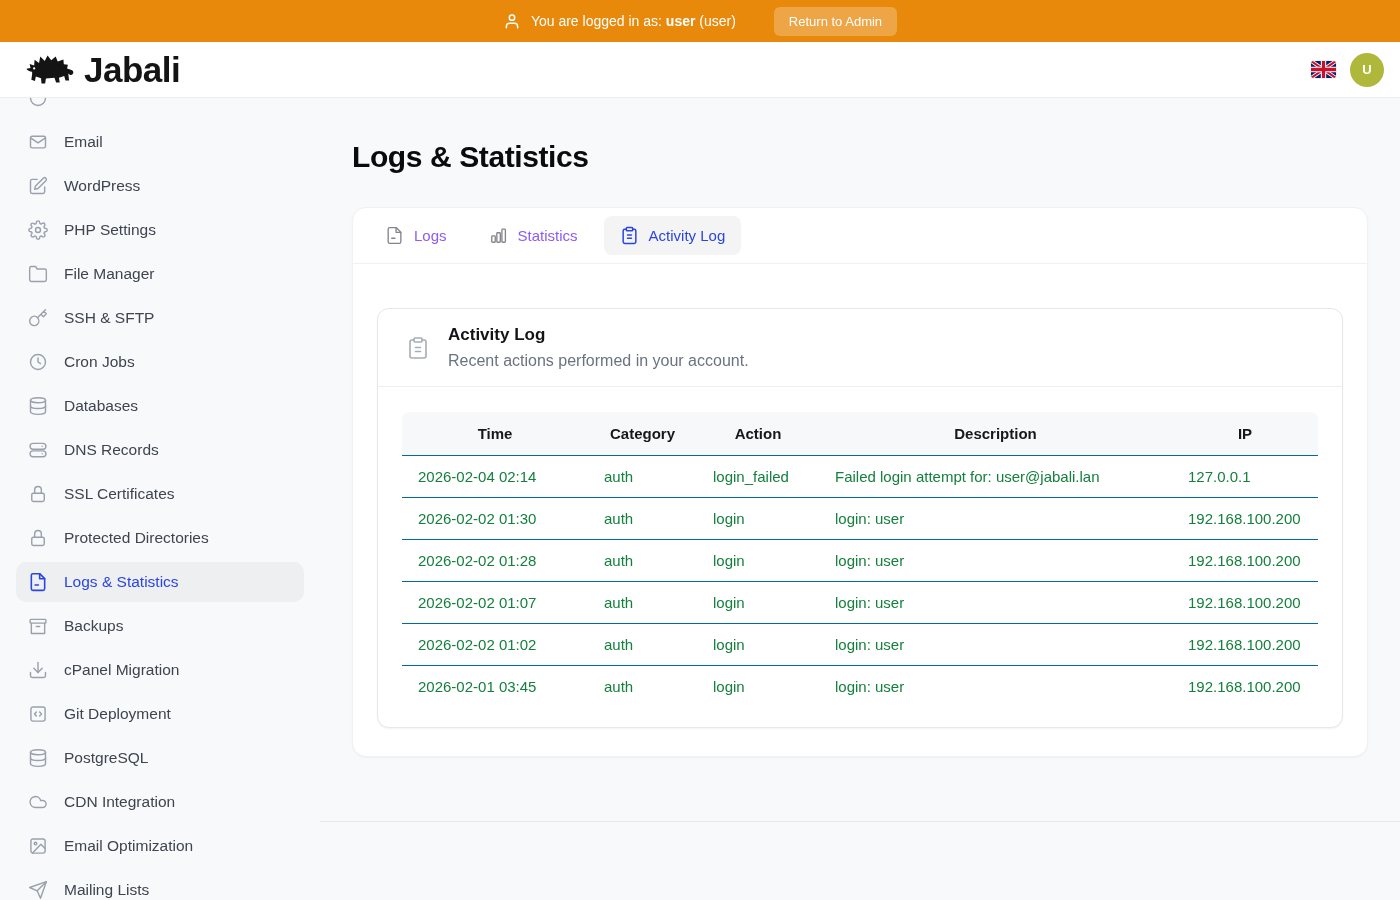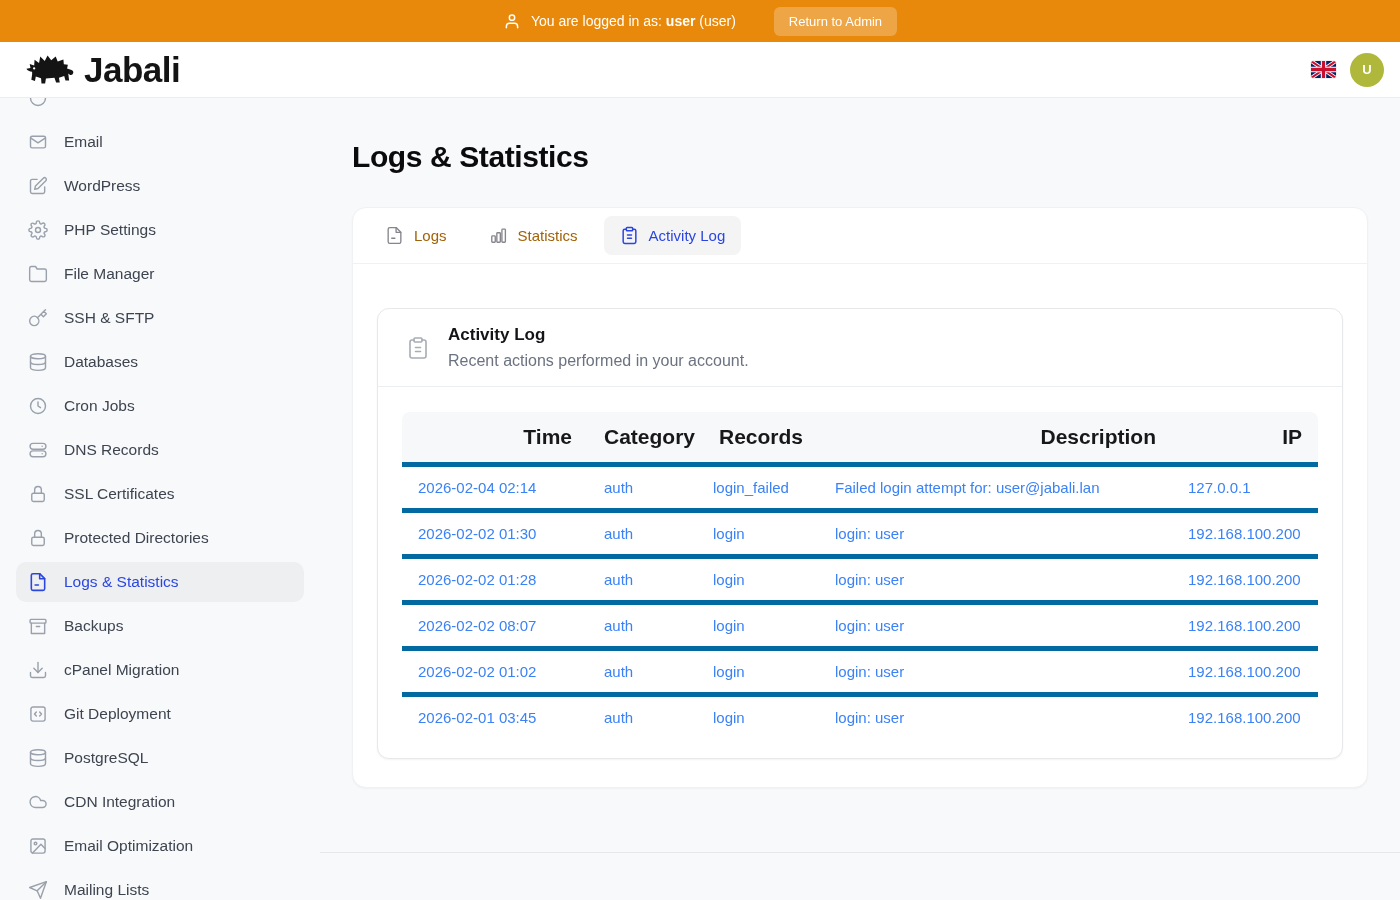--- a/index.html
+++ b/index.html
@@ -29,40 +29,40 @@
   .side-item.active { background:#EEEFF1; color:#2B46E0; font-weight:500; }
   .side-item.active .icon { color:#2B46E0; }
 
   .main { flex:1; display:flex; flex-direction:column; }
   .main-inner { padding:0 32px; }
   .page-title { margin-top:41px; font-size:30px; line-height:36px; font-weight:800; letter-spacing:-.4px; color:#0B0B0E; }
 
   
   .outer-card { margin-top:32px; background:#fff; border:1px solid #F0F1F3; border-radius:14px; box-shadow:0 1px 2px rgba(16,24,40,.04); }
   .tab-row { display:flex; align-items:center; gap:10px; padding:8px 16px; border-bottom:1px solid #F0F1F3; }
-  .tab { display:flex; align-items:center; gap:10px; padding:10px 16px; border-radius:8px; font-size:15px; color:#a16207; cursor:pointer; }
+  .tab { display:flex; align-items:center; gap:10px; padding:10px 16px; border-radius:8px; font-size:15px; color:#8b5cf6; cursor:pointer; }
   .tab .icon { color:#85858D; display:flex; align-items:center; }
   .tab.active { background:#F4F4F5; color:#2B46E0; }
   .tab.active .icon { color:#2B46E0; }
 
   .card-content { padding:44px 24px 28px; }
 
   
   .inner-card { border:1px solid #E7E8EA; border-radius:12px; box-shadow:0 1px 2px rgba(16,24,40,.05); background:#fff; }
   .inner-head { display:flex; align-items:center; gap:18px; padding:15px 28px; border-bottom:1px solid #EDEEF0; }
   .inner-head .icon { color:#A7ACB5; display:flex; }
   .inner-title { font-size:17px; line-height:22px; font-weight:700; color:#141418; }
   .inner-sub { font-size:16px; line-height:20px; color:#6B7280; margin-top:5px; }
 
   .table-wrap { padding:25px 24px 20px; }
   table { width:100%; border-collapse:separate; border-spacing:0; table-layout:fixed; }
-  thead th { background:#F7F8F9; text-align:right; font-size:21px; font-weight:700; color:#18181B; padding:13px 16px; }
+  thead th { background:#F7F8F9; text-align:center; font-size:15px; font-weight:700; color:#18181B; padding:13px 16px; }
   thead th:first-child { border-radius:8px 0 0 0; }
   thead th:last-child { border-radius:0 8px 0 0; }
-  tbody td { font-size:15px; color:#3b82f6; padding:12px 16px; border-top:5px solid #0369a1; overflow:hidden; white-space:nowrap; }
+  tbody td { font-size:15px; color:#15803d; padding:12px 16px; border-top:1px solid #0369a1; overflow:hidden; white-space:nowrap; }
 
   .footer-divider { margin-top:64px; border-top:1px solid #E7E8EA; }
 
   svg.ic { display:block; }
 </style>
 </head>
 <body>
 
 <div class="banner">
   <div class="msg">
@@ -162,36 +162,36 @@
           <svg class="ic" width="20" height="20" viewBox="0 0 24 24" fill="none" stroke="currentColor" stroke-width="1.7" stroke-linecap="round" stroke-linejoin="round">
               <path d="M21 2l-2 2m-7.6 7.6a5.5 5.5 0 1 1-7.8 7.8 5.5 5.5 0 0 1 7.8-7.8zm0 0L15.5 7.5m0 0l3 3L22 7l-3-3m-3.5 3.5L19 4"></path>
             </svg>
         </span>
         <span>SSH &amp; SFTP</span>
       </div>
 
       <div class="side-item">
         <span class="icon">
           <svg class="ic" width="20" height="20" viewBox="0 0 24 24" fill="none" stroke="currentColor" stroke-width="1.7" stroke-linecap="round" stroke-linejoin="round">
+              <circle cx="12" cy="12" r="9"></circle>
+              <polyline points="12 7 12 12 15 14"></polyline>
+            </svg>
+        </span>
+        <span>Cron Jobs</span>
+      </div>
+
+      <div class="side-item">
+        <span class="icon">
+          <svg class="ic" width="20" height="20" viewBox="0 0 24 24" fill="none" stroke="currentColor" stroke-width="1.7" stroke-linecap="round" stroke-linejoin="round">
               <ellipse cx="12" cy="5" rx="9" ry="3"></ellipse>
               <path d="M21 5v14c0 1.66-4 3-9 3s-9-1.34-9-3V5"></path>
               <path d="M3 12c0 1.66 4 3 9 3s9-1.34 9-3"></path>
             </svg>
         </span>
         <span>Databases</span>
-      </div>
-
-      <div class="side-item">
-        <span class="icon">
-          <svg class="ic" width="20" height="20" viewBox="0 0 24 24" fill="none" stroke="currentColor" stroke-width="1.7" stroke-linecap="round" stroke-linejoin="round">
-              <circle cx="12" cy="12" r="9"></circle>
-              <polyline points="12 7 12 12 15 14"></polyline>
-            </svg>
-        </span>
-        <span>Cron Jobs</span>
       </div>
 
       <div class="side-item">
         <span class="icon">
           <svg class="ic" width="20" height="20" viewBox="0 0 24 24" fill="none" stroke="currentColor" stroke-width="1.7" stroke-linecap="round" stroke-linejoin="round">
               <rect x="2.5" y="4" width="19" height="7" rx="3.5"></rect>
               <rect x="2.5" y="13" width="19" height="7" rx="3.5"></rect>
               <line x1="17" y1="7.5" x2="17.01" y2="7.5"></line>
               <line x1="17" y1="16.5" x2="17.01" y2="16.5"></line>
             </svg>
@@ -373,21 +373,21 @@
                     <col style="width:186px">
                     <col style="width:109px">
                     <col style="width:122px">
                     <col style="width:353px">
                     <col>
                   </colgroup>
                 <thead>
                   <tr>
                     <th>Time</th>
                     <th>Category</th>
-                    <th>Records</th>
+                    <th>Action</th>
                     <th>Description</th>
                     <th>IP</th>
                   </tr>
                 </thead>
                 <tbody>
                   <tr>
                     <td>2026-02-04 02:14</td>
                     <td>auth</td>
                     <td>login_failed</td>
                     <td>Failed login attempt for: user@jabali.lan</td>
@@ -401,21 +401,21 @@
                     <td>192.168.100.200</td>
                   </tr>
                   <tr>
                     <td>2026-02-02 01:28</td>
                     <td>auth</td>
                     <td>login</td>
                     <td>login: user</td>
                     <td>192.168.100.200</td>
                   </tr>
                   <tr>
-                    <td>2026-02-02 08:07</td>
+                    <td>2026-02-02 01:07</td>
                     <td>auth</td>
                     <td>login</td>
                     <td>login: user</td>
                     <td>192.168.100.200</td>
                   </tr>
                   <tr>
                     <td>2026-02-02 01:02</td>
                     <td>auth</td>
                     <td>login</td>
                     <td>login: user</td>

